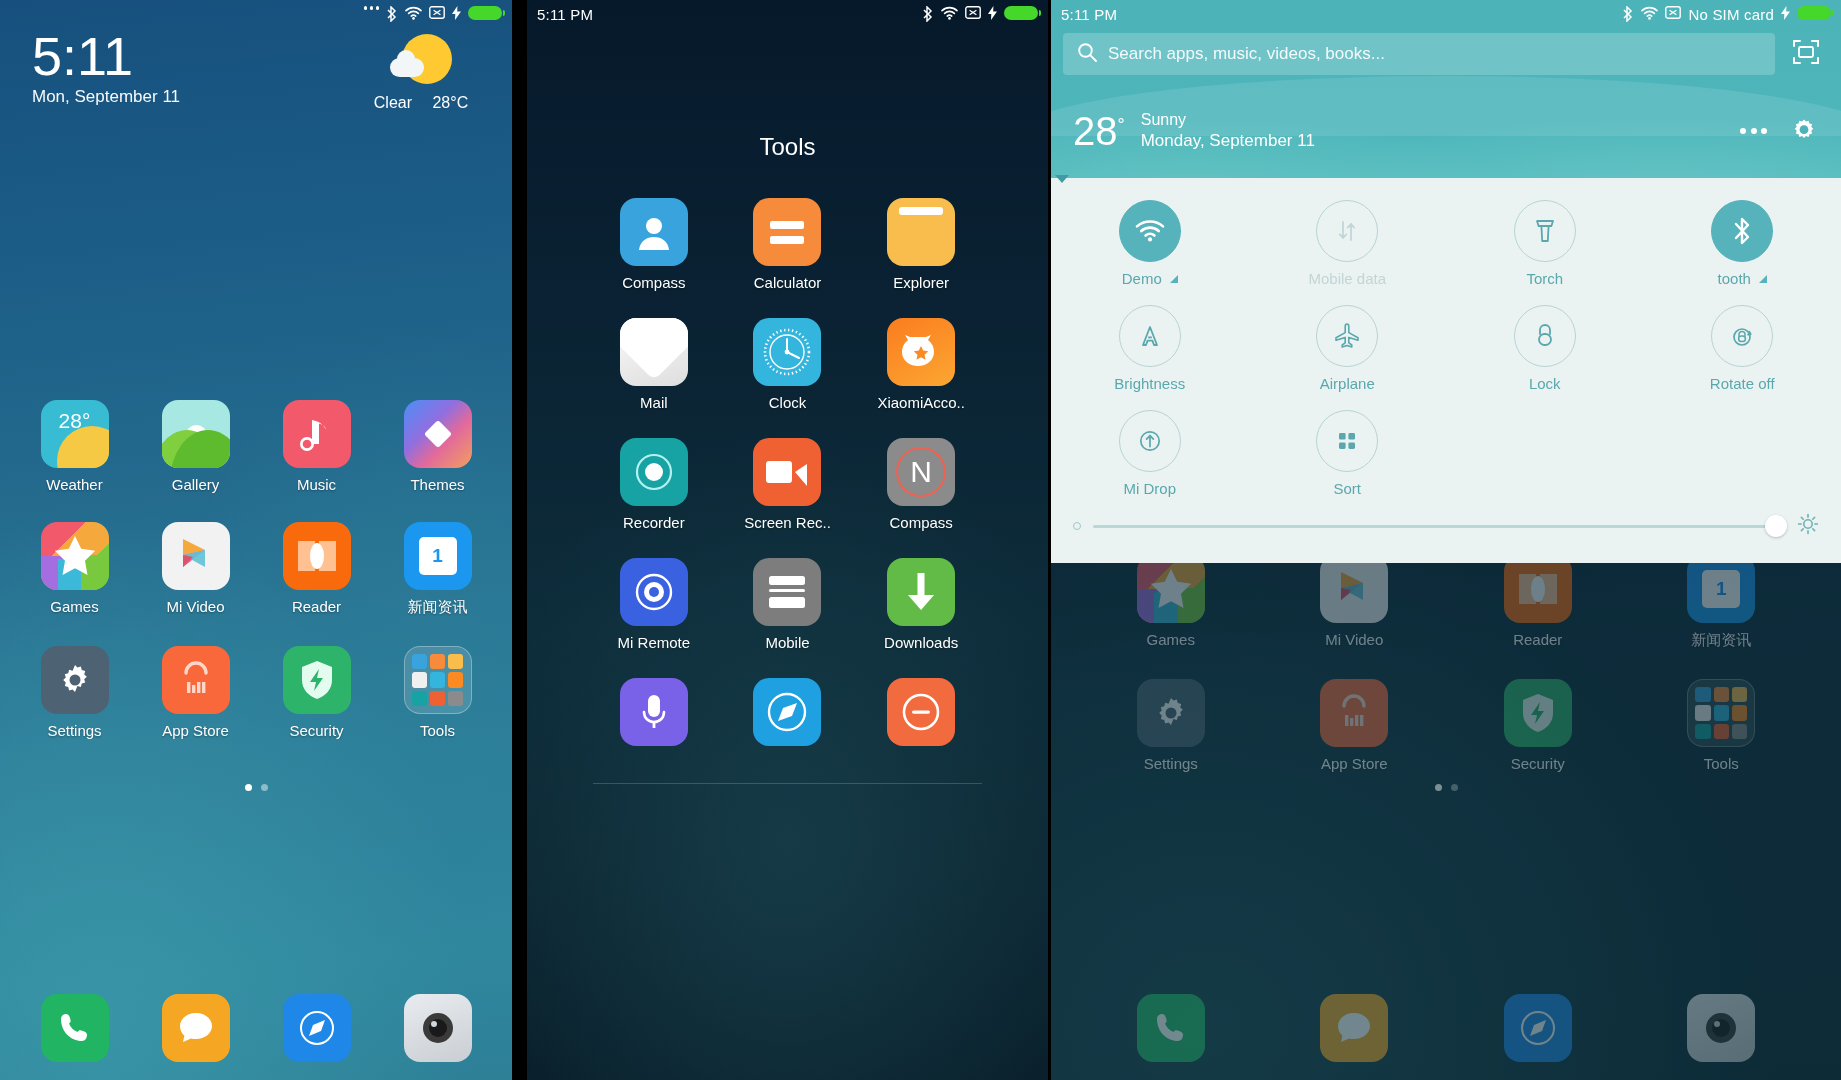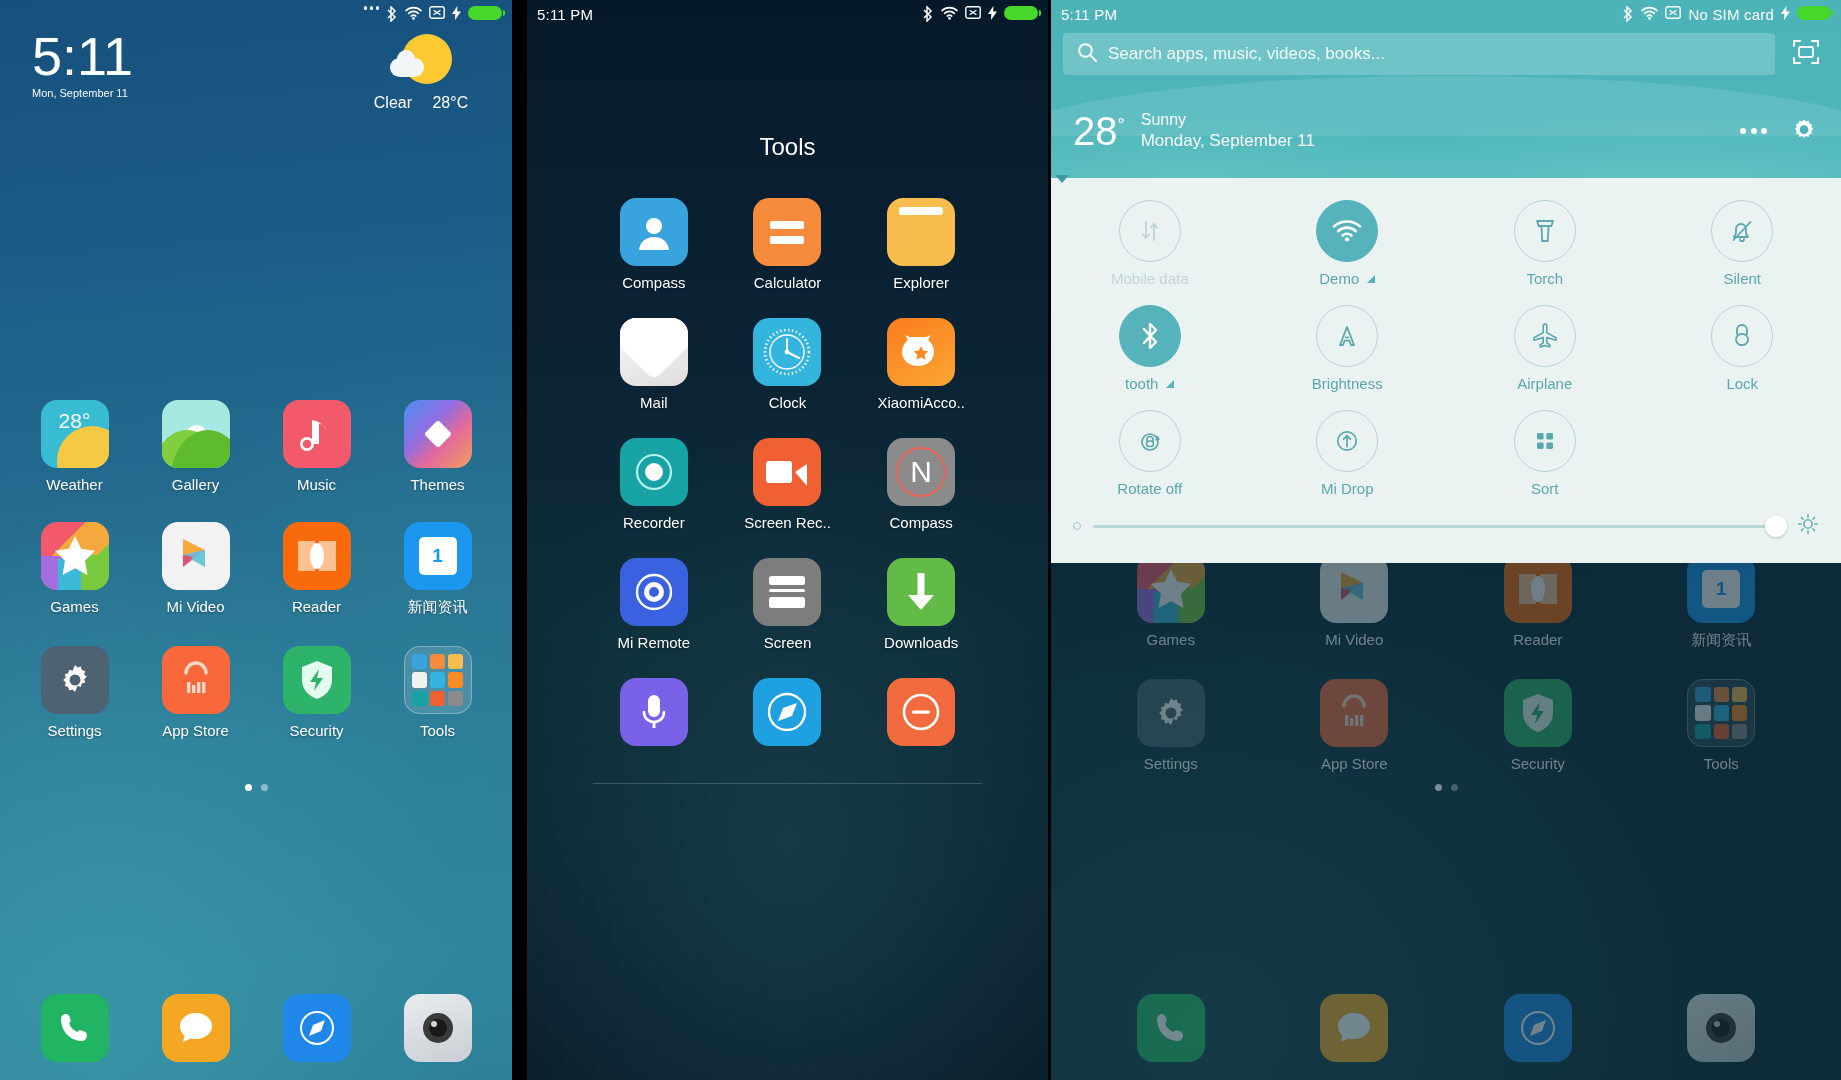--- a/index.html
+++ b/index.html
@@ -53,21 +53,21 @@
   
   .home-wall {
     position:absolute; inset:0;
     background:
       radial-gradient(ellipse 120% 80% at 20% 95%, rgba(58,150,168,.85) 0%, rgba(40,118,145,0) 60%),
       radial-gradient(ellipse 90% 60% at 85% 70%, rgba(45,130,155,.6) 0%, rgba(30,95,130,0) 65%),
       linear-gradient(175deg, #17507e 0%, #1b5c86 22%, #246b8e 45%, #2c7b97 68%, #30899f 88%, #2d7f96 100%);
   }
   .clock-widget { position:absolute; left:32px; top:28px; color:#fff; }
   .clock-time { font-size:54px; font-weight:400; line-height:1.05; letter-spacing:0px; }
-  .clock-date { font-size:11px; font-weight:400; margin-top:2px; opacity:.97;}
+  .clock-date { font-size:17px; font-weight:400; margin-top:2px; opacity:.97;}
   .weather-widget {
     position:absolute; right:26px; top:34px; width:130px;
     display:flex; flex-direction:column; align-items:center; color:#fff;
   }
   .wx-icon { position:relative; width:62px; height:56px; }
   .wx-sun {
     position:absolute; left:12px; top:0; width:50px; height:50px; border-radius:50%;
     background:#ffc931;
   }
   .wx-cloud {
@@ -646,21 +646,21 @@
       </div>
 
       <div class="app">
         <div class="ic ic-scanner">
           <svg width="40" height="36" viewBox="0 0 40 36">
             <rect x="2" y="2" width="36" height="9" rx="2.5" fill="#fff"></rect>
             <rect x="2" y="15" width="36" height="3" rx="1.5" fill="#fff"></rect>
             <rect x="2" y="23" width="36" height="11" rx="2.5" fill="#fff"></rect>
           </svg>
         </div>
-        <div class="app-label">Screen</div>
+        <div class="app-label">Mobile</div>
       </div>
 
       <div class="app">
         <div class="ic ic-downloads">
           <svg width="34" height="42" viewBox="0 0 34 42">
             <rect x="13.5" y="2" width="7" height="24" fill="#fff"></rect>
             <path d="M4 24l13 15 13-15z" fill="#fff"></path>
           </svg>
         </div>
         <div class="app-label">Downloads</div>
@@ -912,69 +912,57 @@
             </span>
           </div>
         </div>
       </div>
 
       <div class="qs-body">
         <div class="qs-notch"></div>
         <div class="qs-grid">
 
           <div class="qs-cell">
-            <div class="qs-circle">
-              <svg width="26" height="26" viewBox="0 0 26 26">
-                <path d="M9 4v16M9 20l-3.2-3.6M9 20l3.2-3.6M17 22V6M17 6l-3.2 3.6M17 6l3.2 3.6" fill="none" stroke="#c2d5d6" stroke-width="1.8" stroke-linecap="round" stroke-linejoin="round"></path>
-              </svg>
-            </div>
-            <div class="qs-label-row">
-              <span class="qs-label dim">Mobile data</span>
-            </div>
-          </div>
-
-          <div class="qs-cell">
             <div class="qs-circle on">
               <svg width="30" height="24" viewBox="0 0 30 24">
                 <path d="M2 7.4C5.5 4.2 10 2.5 15 2.5S24.5 4.2 28 7.4" fill="none" stroke="#fff" stroke-width="2.6" stroke-linecap="round"></path>
                 <path d="M6.3 12c2.4-2.2 5.4-3.4 8.7-3.4s6.3 1.2 8.7 3.4" fill="none" stroke="#fff" stroke-width="2.6" stroke-linecap="round"></path>
                 <path d="M10.6 16.5c1.3-1.2 2.8-1.8 4.4-1.8s3.1.6 4.4 1.8" fill="none" stroke="#fff" stroke-width="2.6" stroke-linecap="round"></path>
                 <circle cx="15" cy="20.4" r="2.1" fill="#fff"></circle>
               </svg>
             </div>
             <div class="qs-label-row">
               <span class="qs-label">Demo</span>
               <span class="qs-caret"></span>
             </div>
           </div>
 
           <div class="qs-cell">
             <div class="qs-circle">
+              <svg width="26" height="26" viewBox="0 0 26 26">
+                <path d="M9 4v16M9 20l-3.2-3.6M9 20l3.2-3.6M17 22V6M17 6l-3.2 3.6M17 6l3.2 3.6" fill="none" stroke="#c2d5d6" stroke-width="1.8" stroke-linecap="round" stroke-linejoin="round"></path>
+              </svg>
+            </div>
+            <div class="qs-label-row">
+              <span class="qs-label dim">Mobile data</span>
+            </div>
+          </div>
+
+          <div class="qs-cell">
+            <div class="qs-circle">
               <svg width="24" height="26" viewBox="0 0 24 26">
                 <path d="M4 3h16l-1.6 5H5.6z" fill="none" stroke="#5aa7ad" stroke-width="1.8" stroke-linejoin="round"></path>
                 <path d="M8.4 8h7.2l-.8 15h-5.6z" fill="none" stroke="#5aa7ad" stroke-width="1.8" stroke-linejoin="round"></path>
               </svg>
             </div>
             <div class="qs-label-row">
               <span class="qs-label">Torch</span>
             </div>
           </div>
 
-          <div class="qs-cell">
-            <div class="qs-circle">
-              <svg width="26" height="26" viewBox="0 0 26 26">
-                <path d="M7 19h12c-1.6-1.6-2-2.6-2-5v-3a5 5 0 0 0-10 0v3c0 2.4-.4 3.4-2 5z" fill="none" stroke="#5aa7ad" stroke-width="1.8" stroke-linejoin="round"></path>
-                <path d="M11 21.2a2 2 0 0 0 4 0" fill="none" stroke="#5aa7ad" stroke-width="1.8" stroke-linecap="round"></path>
-                <path d="M4.5 22L21.5 4" stroke="#5aa7ad" stroke-width="1.8" stroke-linecap="round"></path>
-              </svg>
-            </div>
-            <div class="qs-label-row">
-              <span class="qs-label">Silent</span>
-            </div>
-          </div>
 
 
           <div class="qs-cell">
             <div class="qs-circle on">
               <svg width="20" height="30" viewBox="0 0 20 30">
                 <path d="M4 8l12 13-6 6V3l6 6L4 22" fill="none" stroke="#fff" stroke-width="2.4" stroke-linejoin="round" stroke-linecap="round"></path>
               </svg>
             </div>
             <div class="qs-label-row">
               <span class="qs-label">tooth</span>

